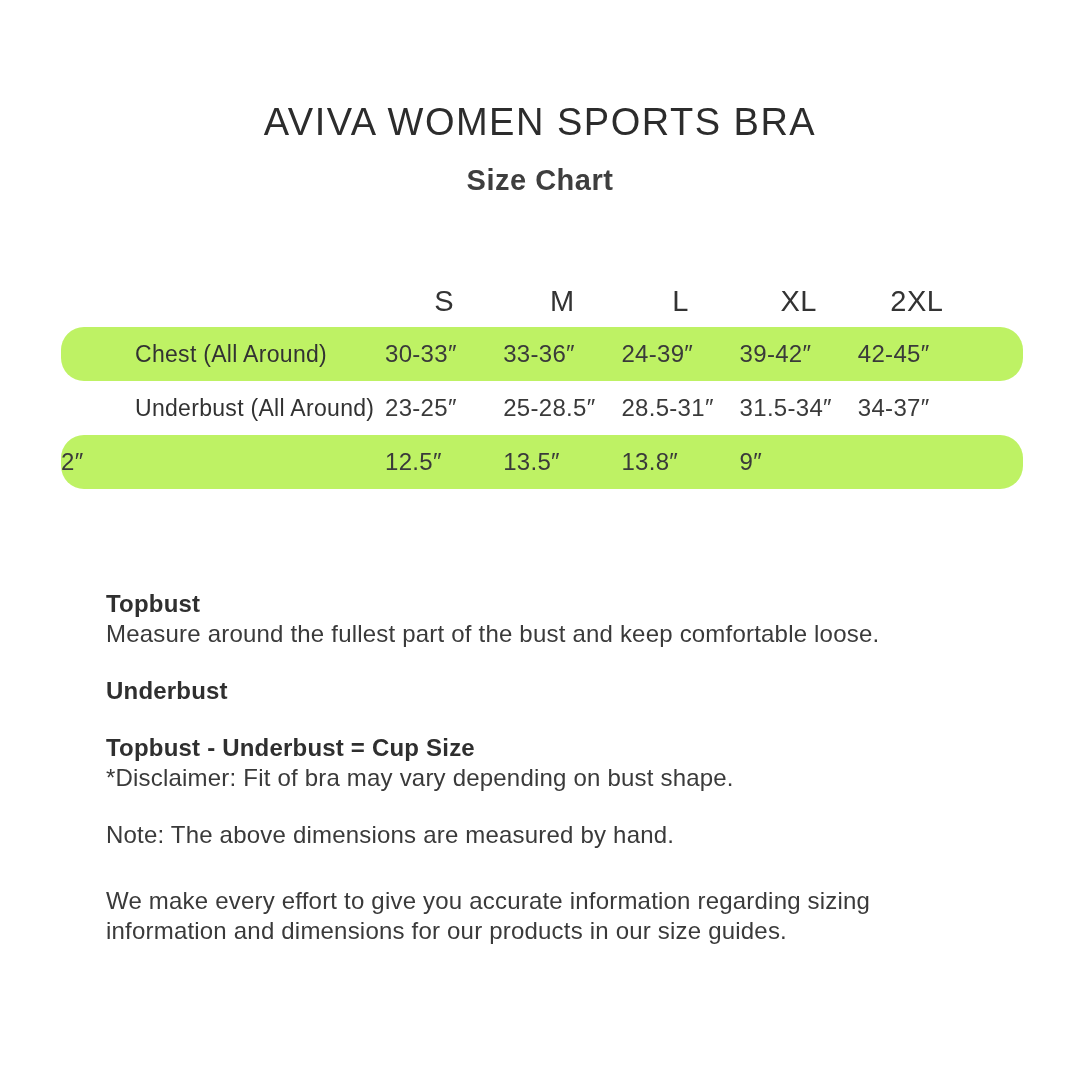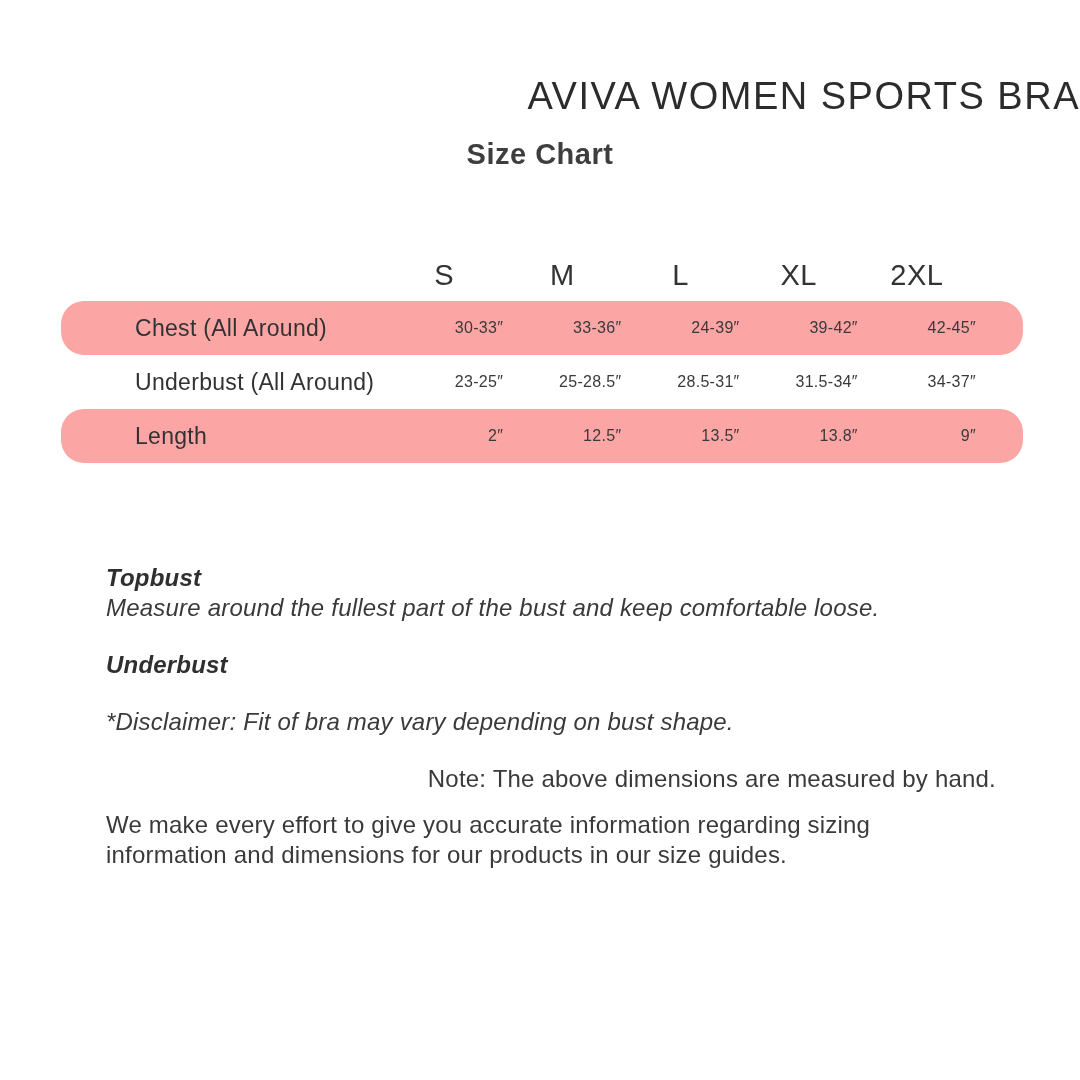--- a/index.html
+++ b/index.html
@@ -6,22 +6,22 @@
   html, body { width: 1080px; height: 1080px; }
   body {
     background: #ffffff;
     font-family: "Liberation Sans", sans-serif;
     color: #3a3a3a;
     overflow: hidden;
   }
 
   
   .page-title {
-    padding-top: 77px;
-    text-align: right;
+    padding-top: 103px;
+    text-align: center;
     font-size: 38px;
     line-height: 38px;
     letter-spacing: 1.5px;
     font-weight: 400;
     color: #2c2c2c;
   }
   .page-subtitle {
     margin-top: 24px;
     text-align: center;
     font-size: 29px;
@@ -43,49 +43,49 @@
     padding-right: 47px;
   }
   .t-head { height: 52px; }
   .t-head .t-col {
     font-size: 29px;
     color: #333333;
     text-align: center;
     letter-spacing: 0.5px;
   }
   .t-body-row { height: 54px; }
-  .t-body-row.shaded { background: #fca5a5; border-radius: 23px; }
+  .t-body-row.shaded { background: #bef264; border-radius: 23px; }
   .t-label {
     padding-left: 74px;
     font-size: 23px;
     color: #323232;
     letter-spacing: 0.3px;
     white-space: nowrap;
   }
   .t-cell {
-    text-align: right;
-    font-size: 16px;
+    text-align: left;
+    font-size: 24px;
     color: #3a3a3a;
     letter-spacing: 0.3px;
     white-space: nowrap;
   }
 
   
   .notes {
     margin-top: 100px;
     margin-left: 106px;
     width: 890px;
     font-size: 24px;
     line-height: 30px;
     color: #3a3a3a;
     letter-spacing: 0.2px;
   }
-  .note-section { margin-bottom: 27px; font-style: italic; }
+  .note-section { margin-bottom: 27px; }
   .note-heading { font-weight: 700; color: #2f2f2f; }
-  .note-line { margin-bottom: 16px; text-align: right; }
+  .note-line { margin-bottom: 36px; }
   .footer-note { width: 880px; }
 </style>
 </head>
 <body>
 
 <h1 class="page-title">AVIVA WOMEN SPORTS BRA</h1>
 <h2 class="page-subtitle">Size Chart</h2>
 
 <div class="size-table">
 
@@ -110,21 +110,20 @@
   <div class="t-row t-body-row">
     <div class="t-label">Underbust (All Around)</div>
     <div class="t-cell">23-25″</div>
     <div class="t-cell">25-28.5″</div>
     <div class="t-cell">28.5-31″</div>
     <div class="t-cell">31.5-34″</div>
     <div class="t-cell">34-37″</div>
   </div>
 
   <div class="t-row t-body-row shaded">
-    <div class="t-label">Length</div>
     <div class="t-cell">2″</div>
     <div class="t-cell">12.5″</div>
     <div class="t-cell">13.5″</div>
     <div class="t-cell">13.8″</div>
     <div class="t-cell">9″</div>
   </div>
 
 </div>
 
 <div class="notes">
@@ -132,20 +131,21 @@
   <div class="note-section">
     <div class="note-heading">Topbust</div>
     <div class="note-body">Measure around the fullest part of the bust and keep comfortable loose.</div>
   </div>
 
   <div class="note-section">
     <div class="note-heading">Underbust</div>
   </div>
 
   <div class="note-section">
+    <div class="note-heading">Topbust - Underbust = Cup Size</div>
     <div class="note-body">*Disclaimer: Fit of bra may vary depending on bust shape.</div>
   </div>
 
   <div class="note-line">Note: The above dimensions are measured by hand.</div>
 
   <div class="footer-note">We make every effort to give you accurate information regarding sizing information and dimensions for our products in our size guides.</div>
 
 </div>
 
 </body></html>

